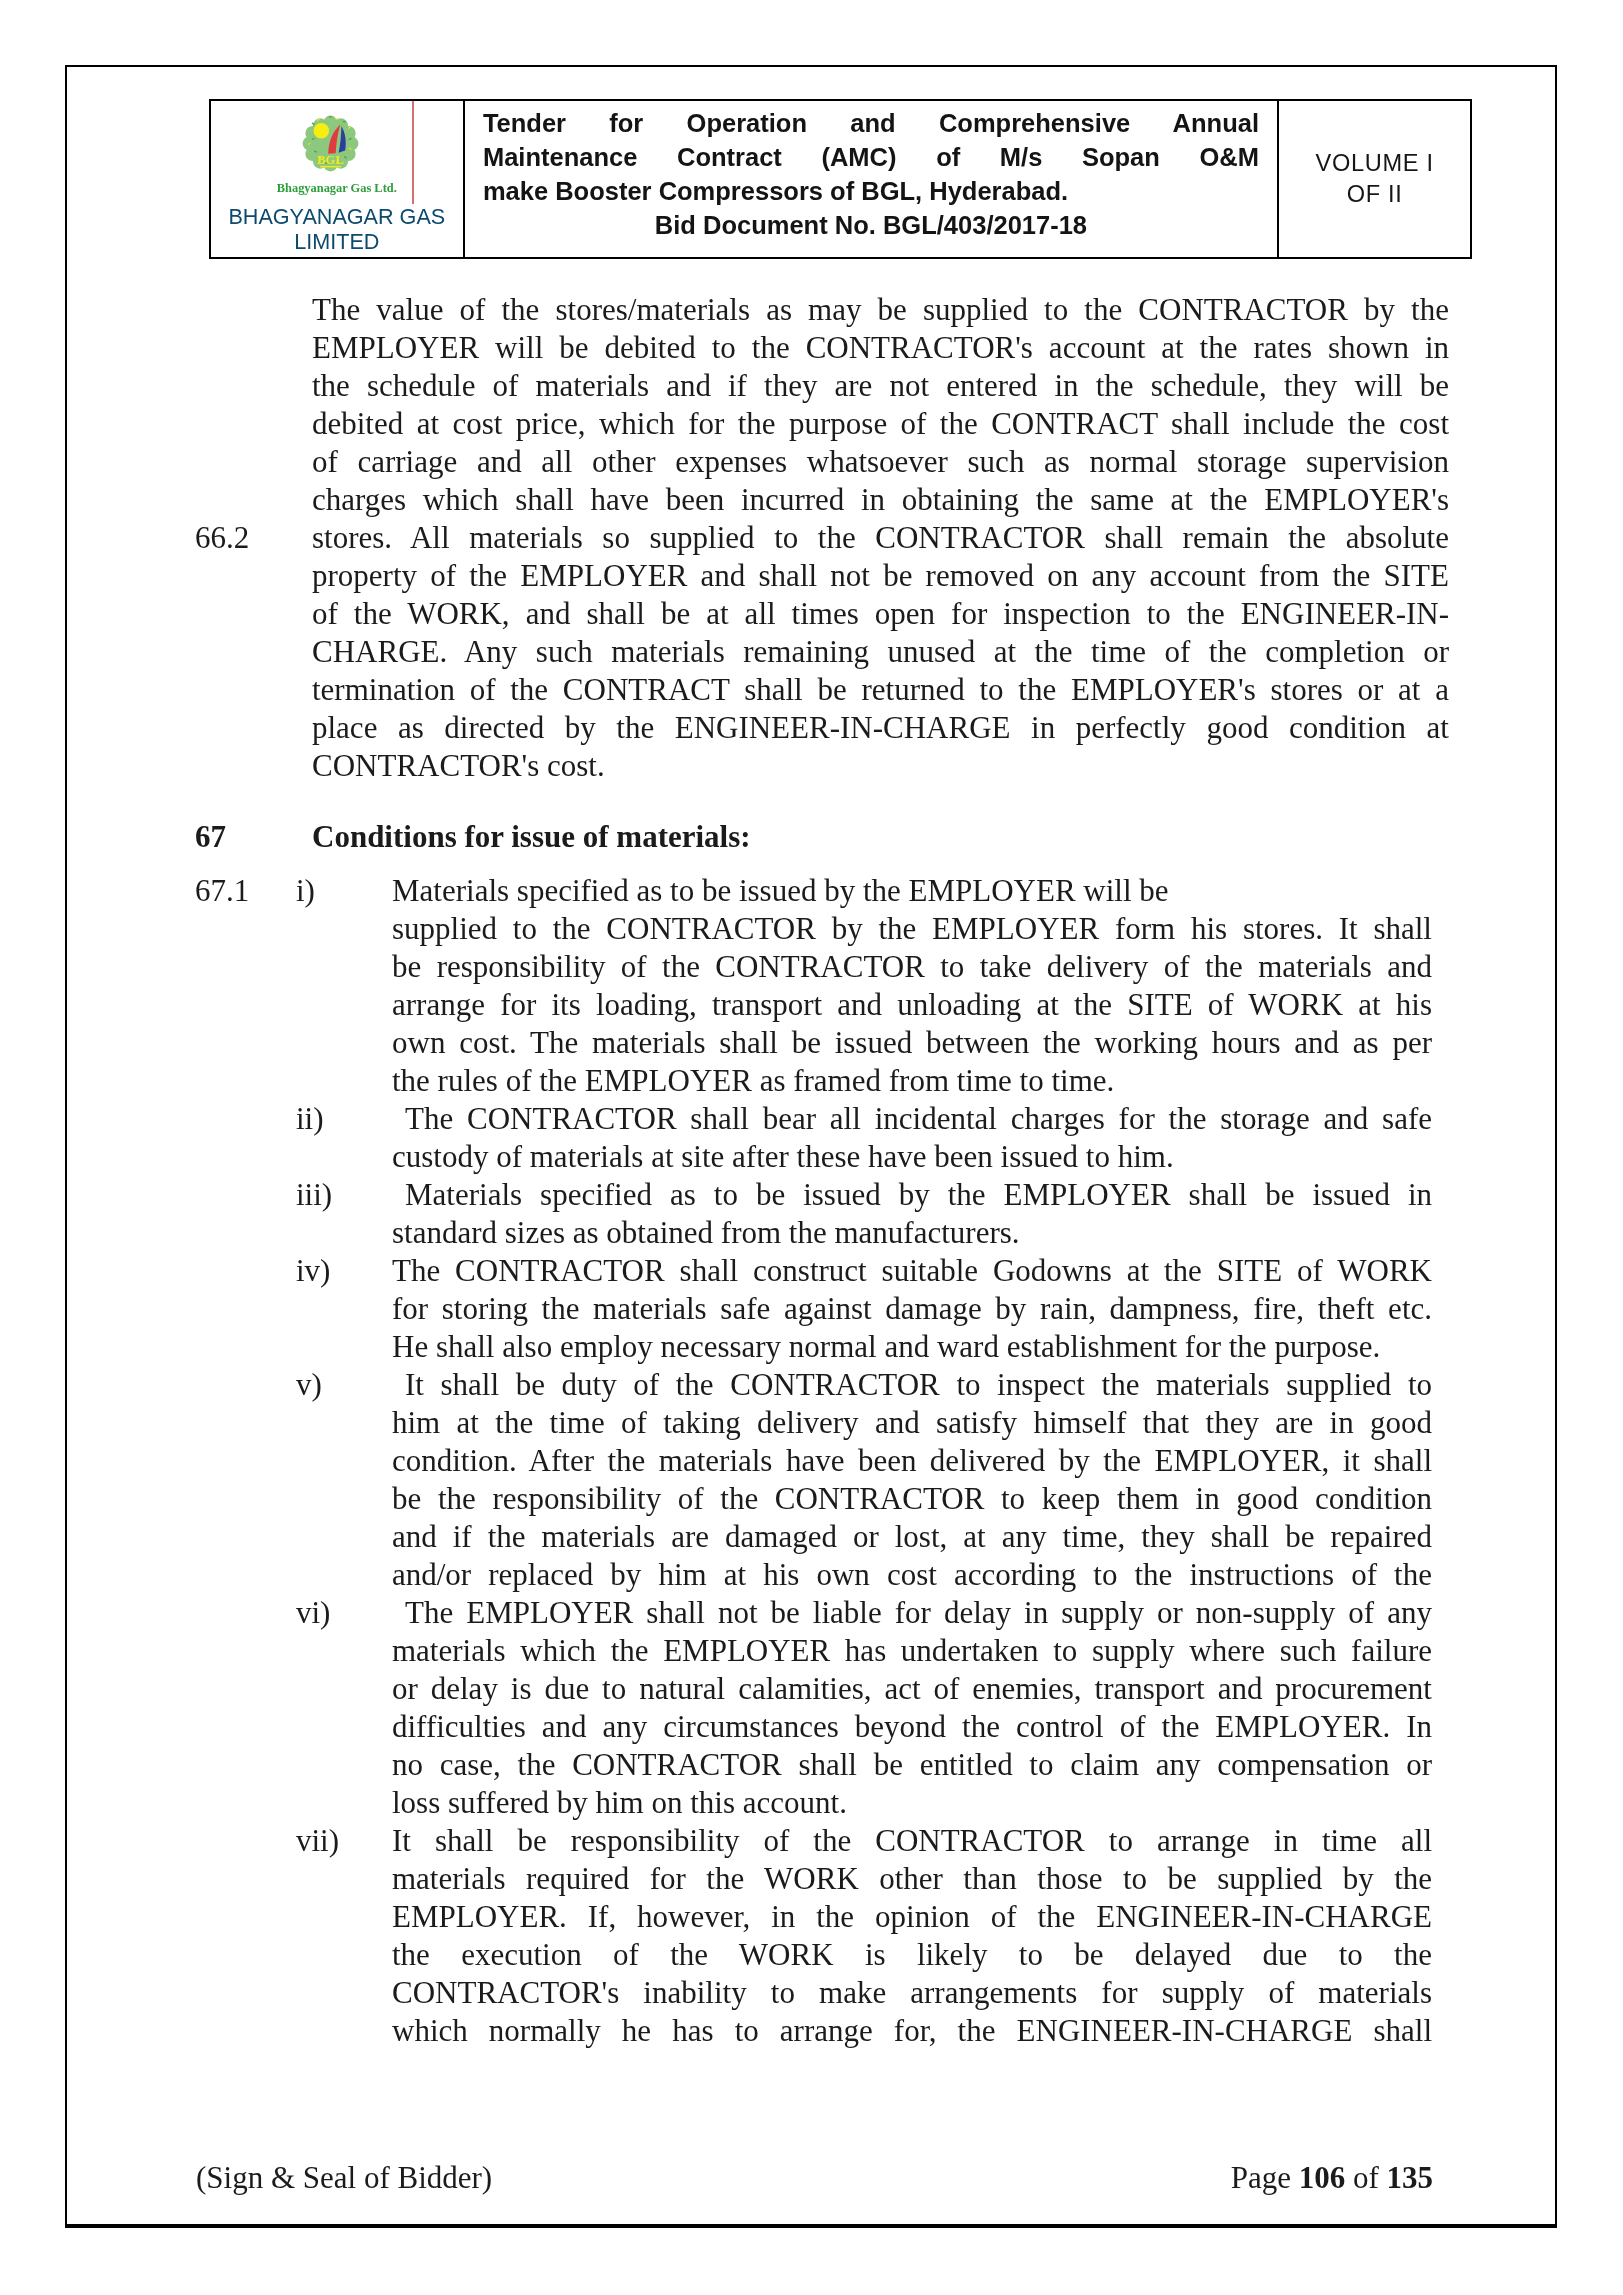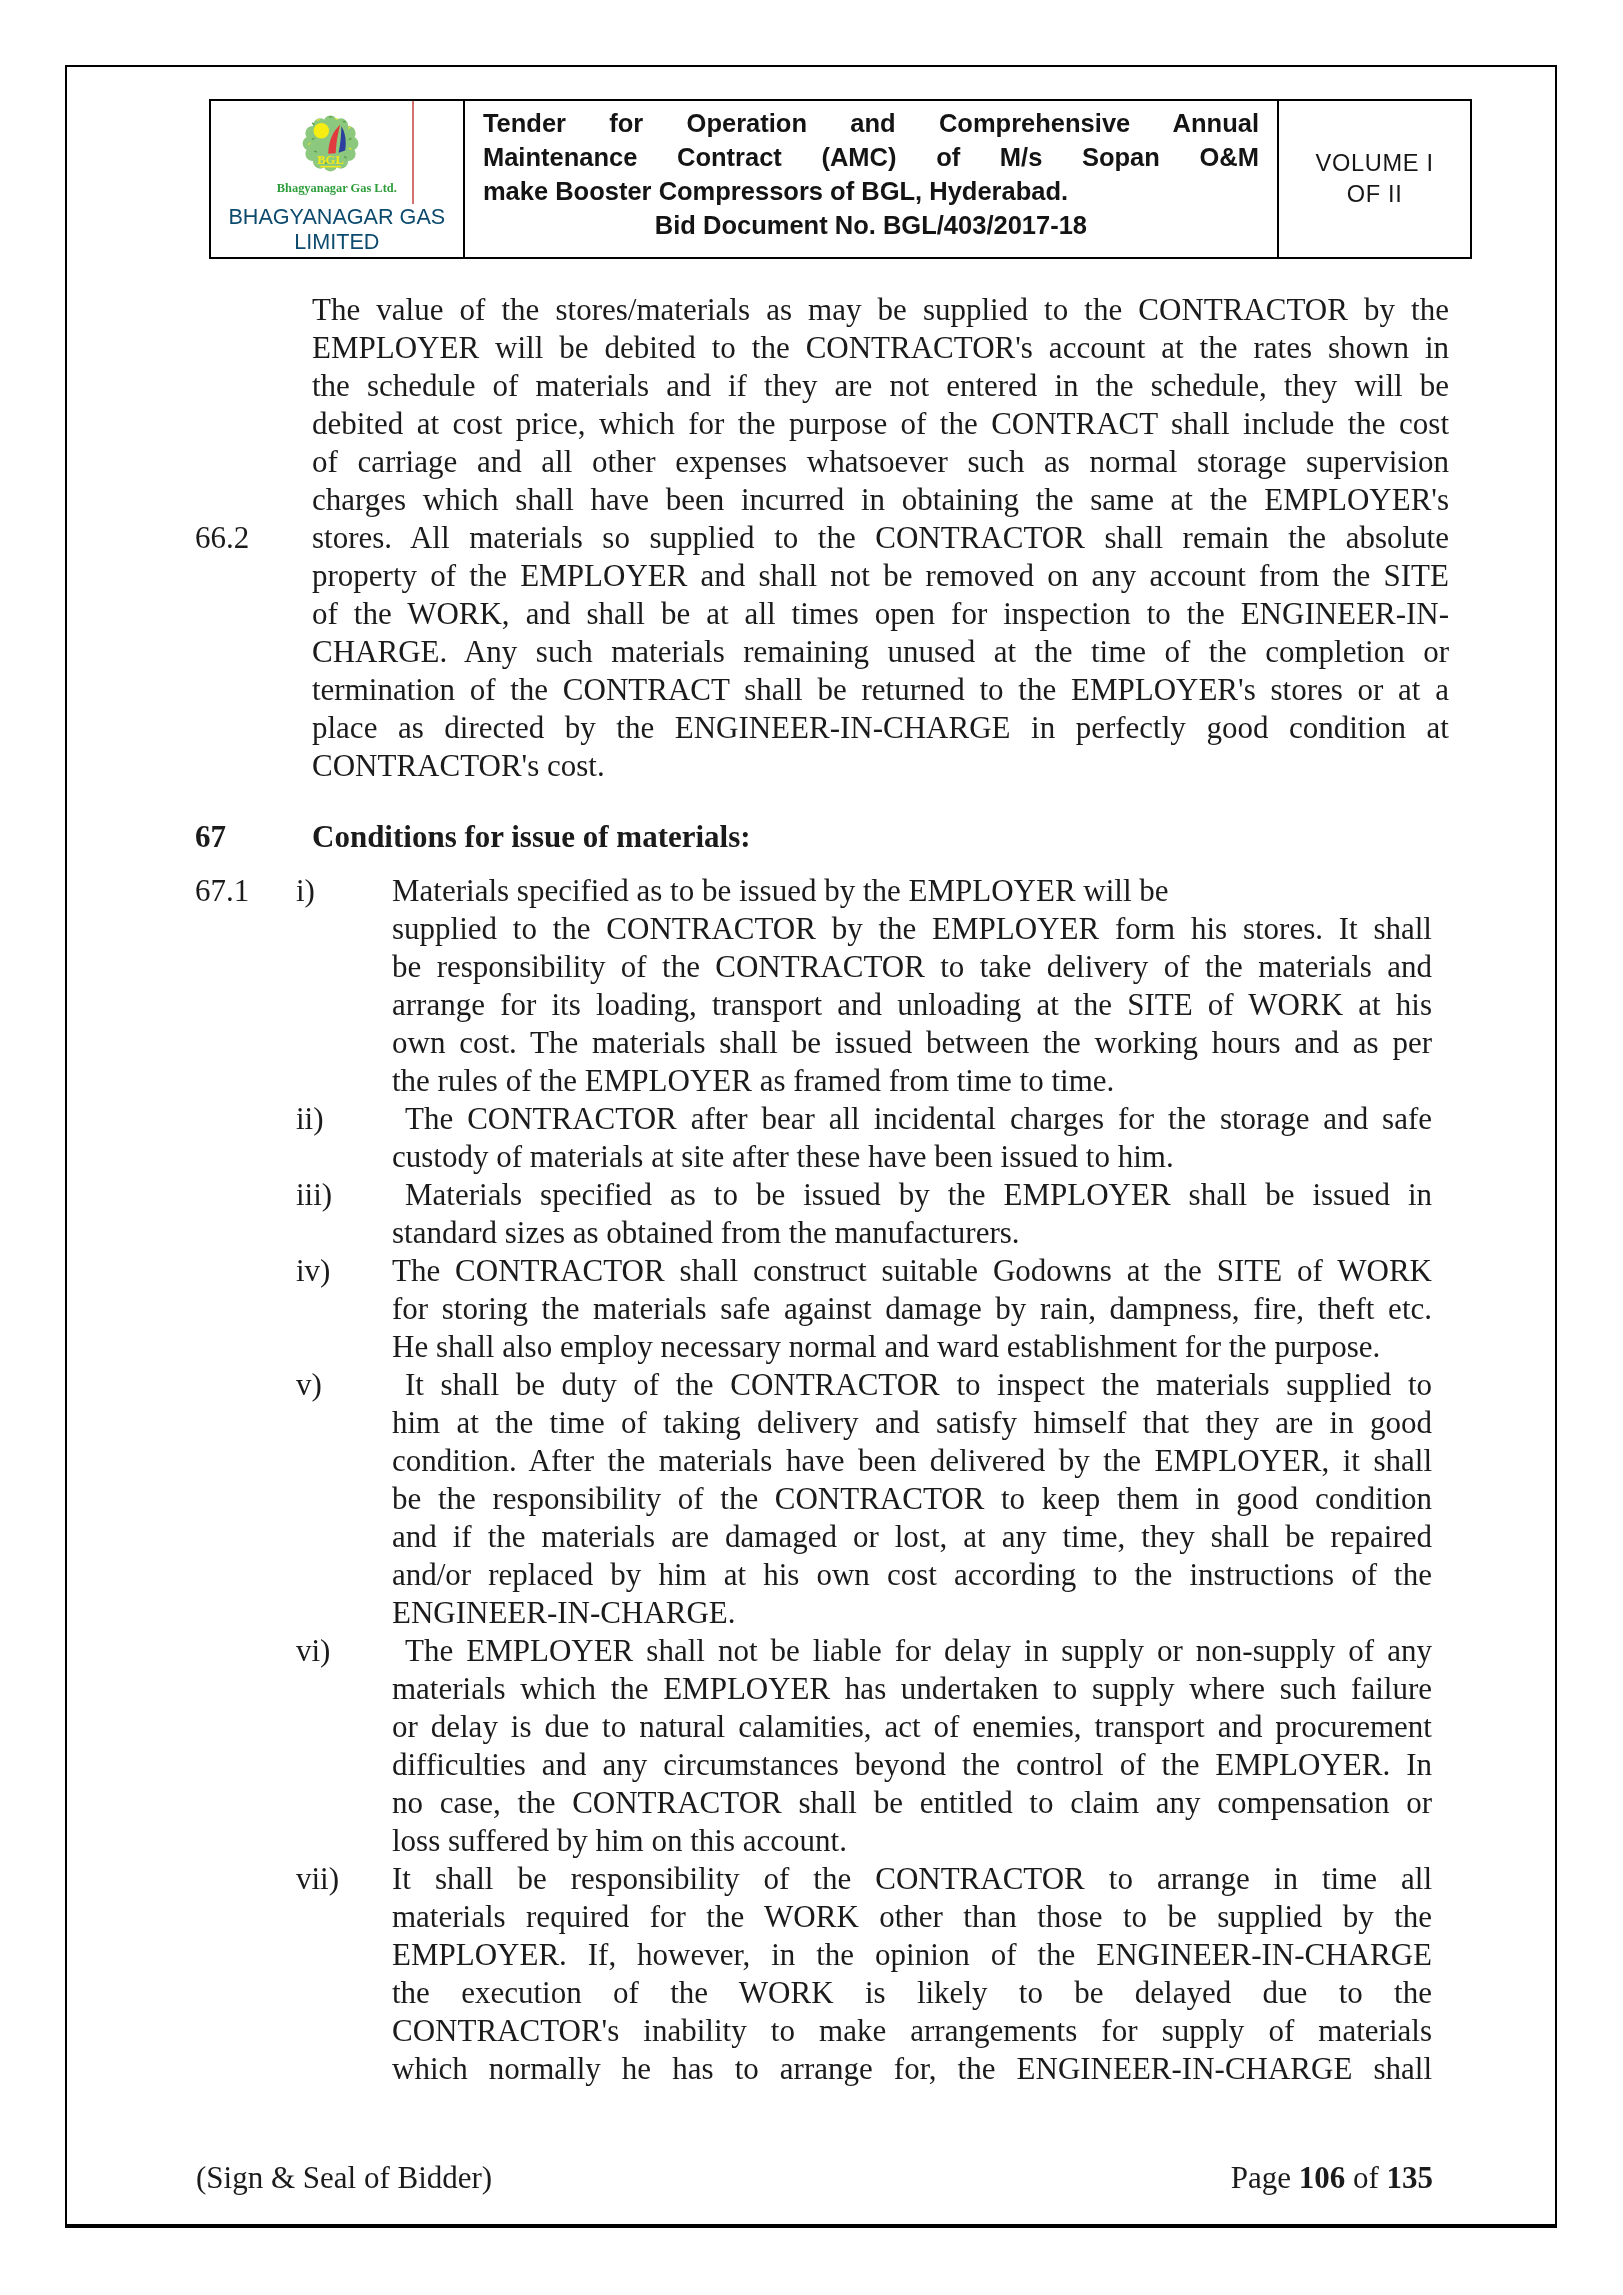--- a/index.html
+++ b/index.html
@@ -204,21 +204,21 @@
             <div class="tl jl">be responsibility of the CONTRACTOR to take delivery of the materials and</div>
             <div class="tl jl">arrange for its loading, transport and unloading at the SITE of WORK at his</div>
             <div class="tl jl">own cost. The materials shall be issued between the working hours and as per</div>
             <div class="tl wrapok">the rules of the EMPLOYER as framed from time to time.</div>
           </div>
       </div>
 
       <div class="item-row">
         <div class="roman">ii)</div>
         <div class="itext">
-            <div class="tl jl il">The CONTRACTOR after bear all incidental charges for the storage and safe</div>
+            <div class="tl jl il">The CONTRACTOR shall bear all incidental charges for the storage and safe</div>
             <div class="tl wrapok">custody of materials at site after these have been issued to him.</div>
           </div>
       </div>
 
       <div class="item-row">
         <div class="roman">iii)</div>
         <div class="itext">
             <div class="tl jl il">Materials specified as to be issued by the EMPLOYER shall be issued in</div>
             <div class="tl wrapok">standard sizes as obtained from the manufacturers.</div>
           </div>
@@ -235,21 +235,20 @@
 
       <div class="item-row">
         <div class="roman">v)</div>
         <div class="itext">
             <div class="tl jl il">It shall be duty of the CONTRACTOR to inspect the materials supplied to</div>
             <div class="tl jl">him at the time of taking delivery and satisfy himself that they are in good</div>
             <div class="tl jl">condition. After the materials have been delivered by the EMPLOYER, it shall</div>
             <div class="tl jl">be the responsibility of the CONTRACTOR to keep them in good condition</div>
             <div class="tl jl">and if the materials are damaged or lost, at any time, they shall be repaired</div>
             <div class="tl jl">and/or replaced by him at his own cost according to the instructions of the</div>
-            <div class="tl wrapok">ENGINEER-IN-CHARGE.</div>
           </div>
       </div>
 
       <div class="item-row">
         <div class="roman">vi)</div>
         <div class="itext">
             <div class="tl jl il">The EMPLOYER shall not be liable for delay in supply or non-supply of any</div>
             <div class="tl jl">materials which the EMPLOYER has undertaken to supply where such failure</div>
             <div class="tl jl">or delay is due to natural calamities, act of enemies, transport and procurement</div>
             <div class="tl jl">difficulties and any circumstances beyond the control of the EMPLOYER. In</div>

